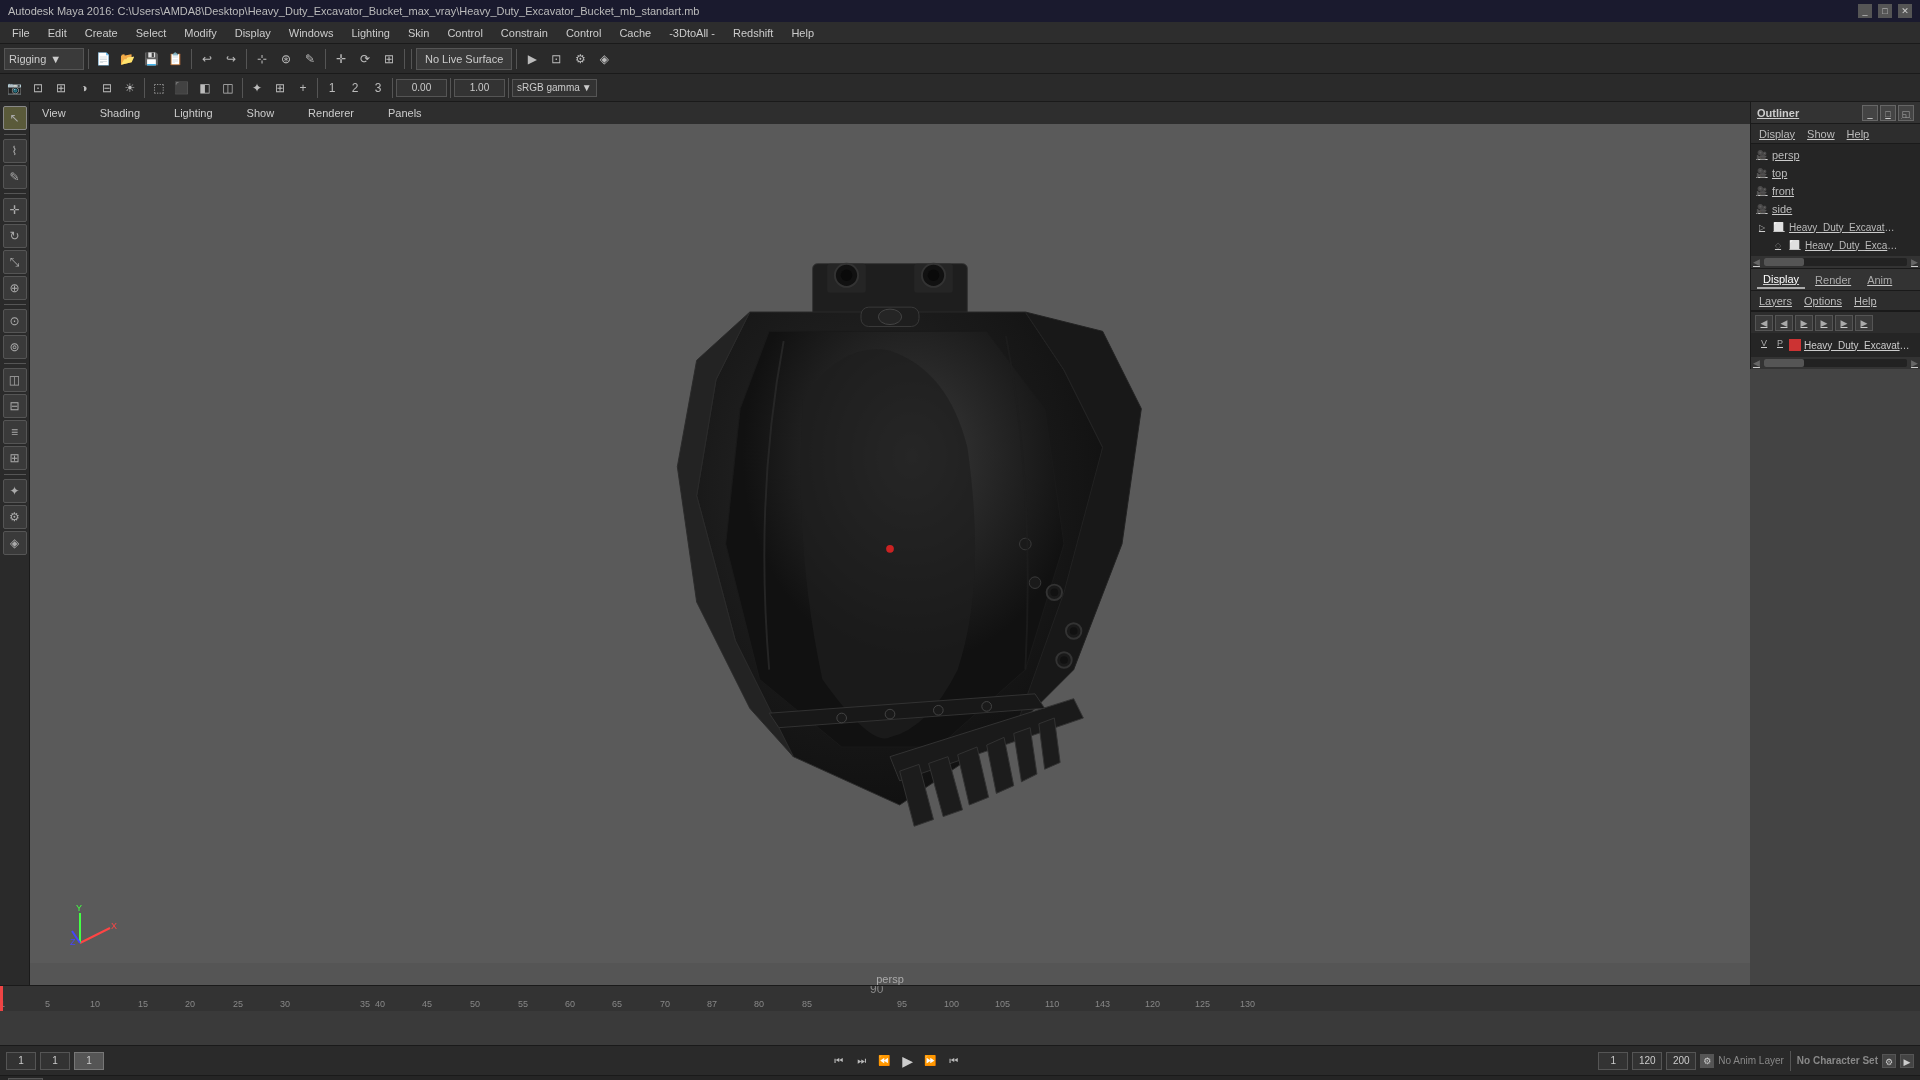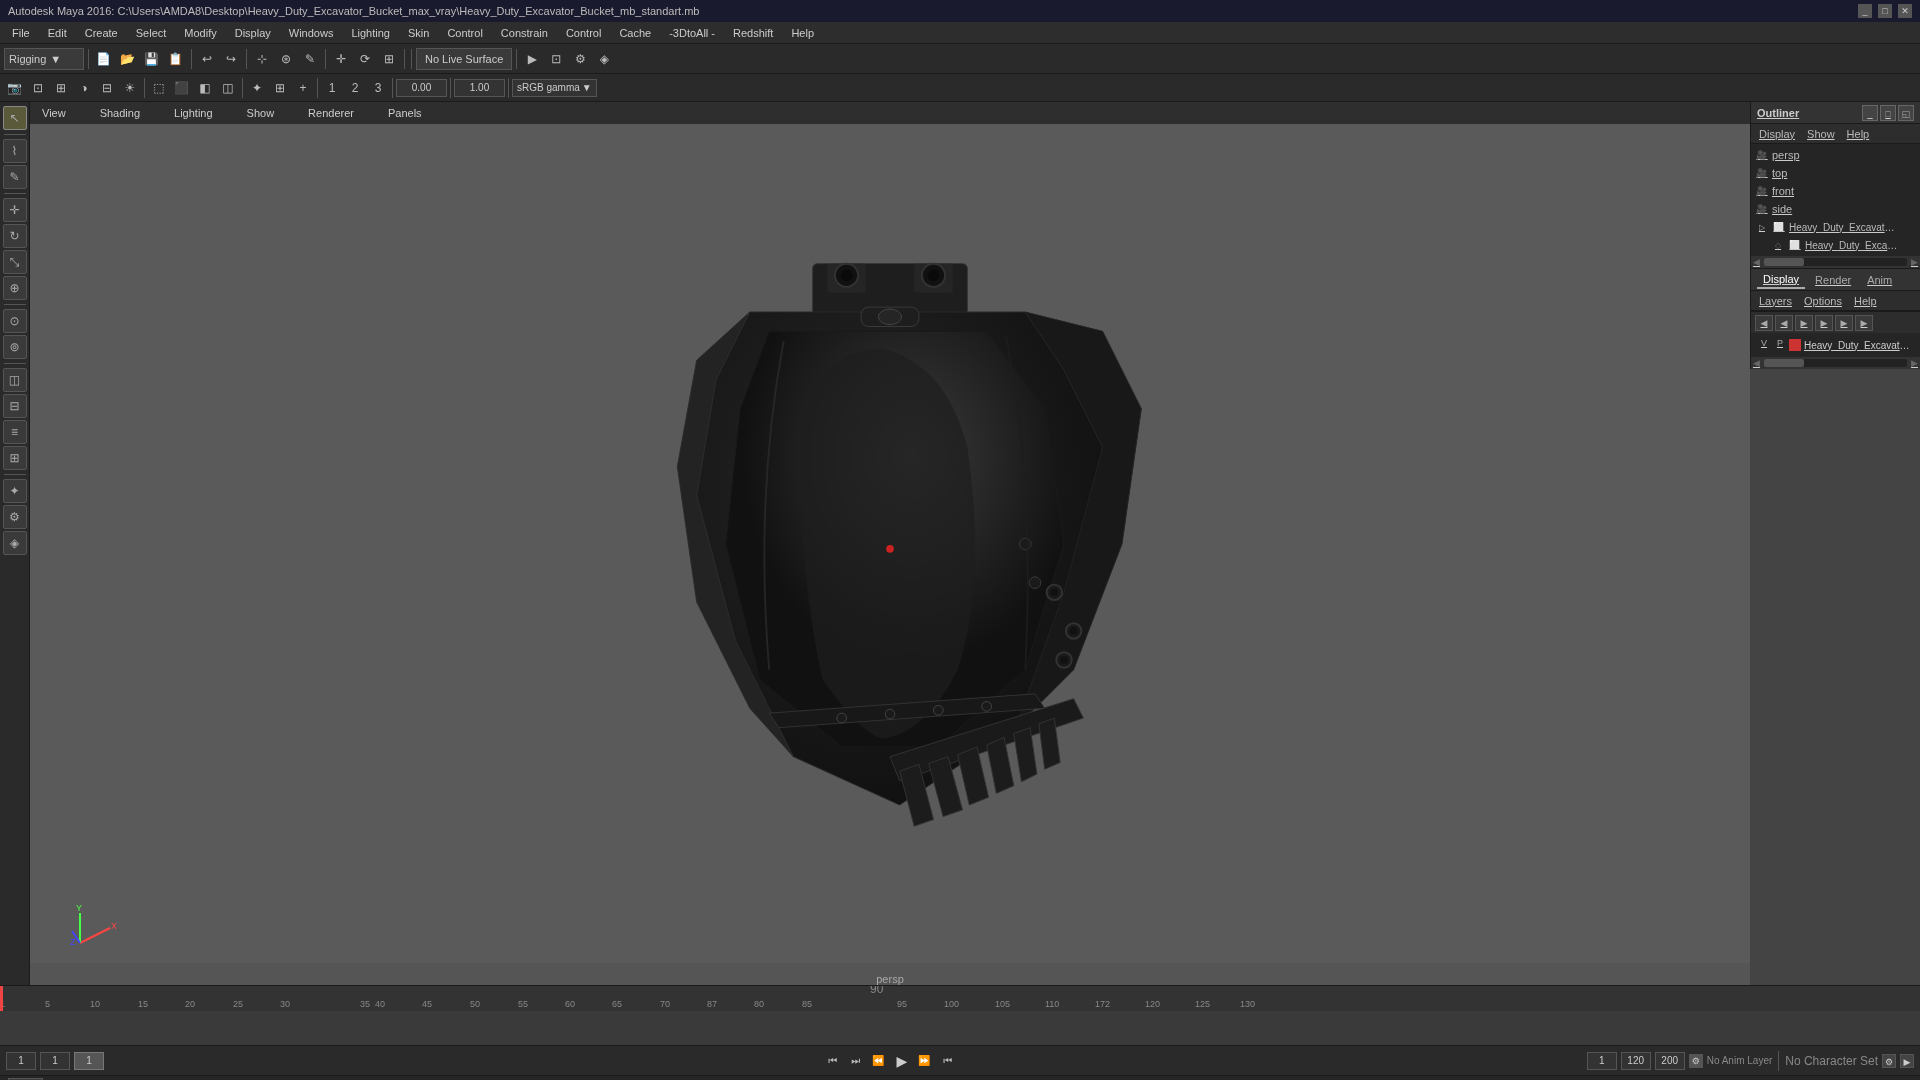--- a/index.html
+++ b/index.html
@@ -867,21 +867,21 @@
       <div style="position:absolute;left:612px;bottom:2px;font-size:9px;color:#888;">65</div>
       <div style="position:absolute;left:660px;bottom:2px;font-size:9px;color:#888;">70</div>
       <div style="position:absolute;left:707px;bottom:2px;font-size:9px;color:#888;">87</div>
       <div style="position:absolute;left:754px;bottom:2px;font-size:9px;color:#888;">80</div>
       <div style="position:absolute;left:802px;bottom:2px;font-size:9px;color:#888;">85</div>
       <div style="position:absolute;left:849px;bottom:15px;font-size:12px;color:#888;margin-left:21px;">90</div>
       <div style="position:absolute;left:897px;bottom:2px;font-size:9px;color:#888;">95</div>
       <div style="position:absolute;left:944px;bottom:2px;font-size:9px;color:#888;">100</div>
       <div style="position:absolute;left:995px;bottom:2px;font-size:9px;color:#888;">105</div>
       <div style="position:absolute;left:1045px;bottom:2px;font-size:9px;color:#888;">110</div>
-      <div style="position:absolute;left:1095px;bottom:2px;font-size:9px;color:#888;">172</div>
+      <div style="position:absolute;left:1095px;bottom:2px;font-size:9px;color:#888;">143</div>
       <div style="position:absolute;left:1145px;bottom:2px;font-size:9px;color:#888;">120</div>
       <div style="position:absolute;left:1195px;bottom:2px;font-size:9px;color:#888;">125</div>
       <div style="position:absolute;left:1240px;bottom:2px;font-size:9px;color:#888;">130</div>
     </div>
 
     <div style="position:absolute;left:0;top:0;width:3px;height:100%;background:#ee4444;"></div>
   </div>
 
   <div id="timeline-tracks" style="background:#3a3a3a;flex:1;height:35px;"></div>
 </div>
@@ -903,21 +903,21 @@
     <button class="tool-btn" style="font-size:10px;">⏮</button>
   </div>
 
   <div style="display:flex;align-items:center;padding:0 6px;gap:4px;">
     <input type="text" value="1" style="width: 30px; height: 18px; background: rgb(51, 51, 51); border: 1px solid rgb(85, 85, 85); color: rgb(204, 204, 204); font-size: 10px; text-align: center;">
     <input type="text" value="120" style="width: 30px; height: 18px; background: rgb(51, 51, 51); border: 1px solid rgb(85, 85, 85); color: rgb(204, 204, 204); font-size: 10px; text-align: center;">
     <input type="text" value="200" style="width: 30px; height: 18px; background: rgb(51, 51, 51); border: 1px solid rgb(85, 85, 85); color: rgb(204, 204, 204); font-size: 10px; text-align: center;">
     <div style="width:14px;height:14px;background:#555;font-size:9px;text-align:center;line-height:14px;">⚙</div>
     <span style="font-size:10px;color:#888;">No Anim Layer</span>
     <div class="tool-separator"></div>
-    <span style="font-size:12px;color:#888;">No Character Set</span>
+    <span style="font-size:10px;color:#888;font-weight:bold;">No Character Set</span>
     <div style="width:14px;height:14px;background:#444;border:1px solid #555;font-size:9px;text-align:center;line-height:14px;">⚙</div>
     <div style="width:14px;height:14px;background:#444;border:1px solid #555;font-size:9px;text-align:center;line-height:14px;">▶</div>
   </div>
 </div>
 
 <div id="status-bar">
   <span style="background:#3a3a3a;border:1px solid #555;padding:1px 6px;color:#aaa;font-size:10px;cursor:pointer;">MEL</span>
 
 </div>
 

